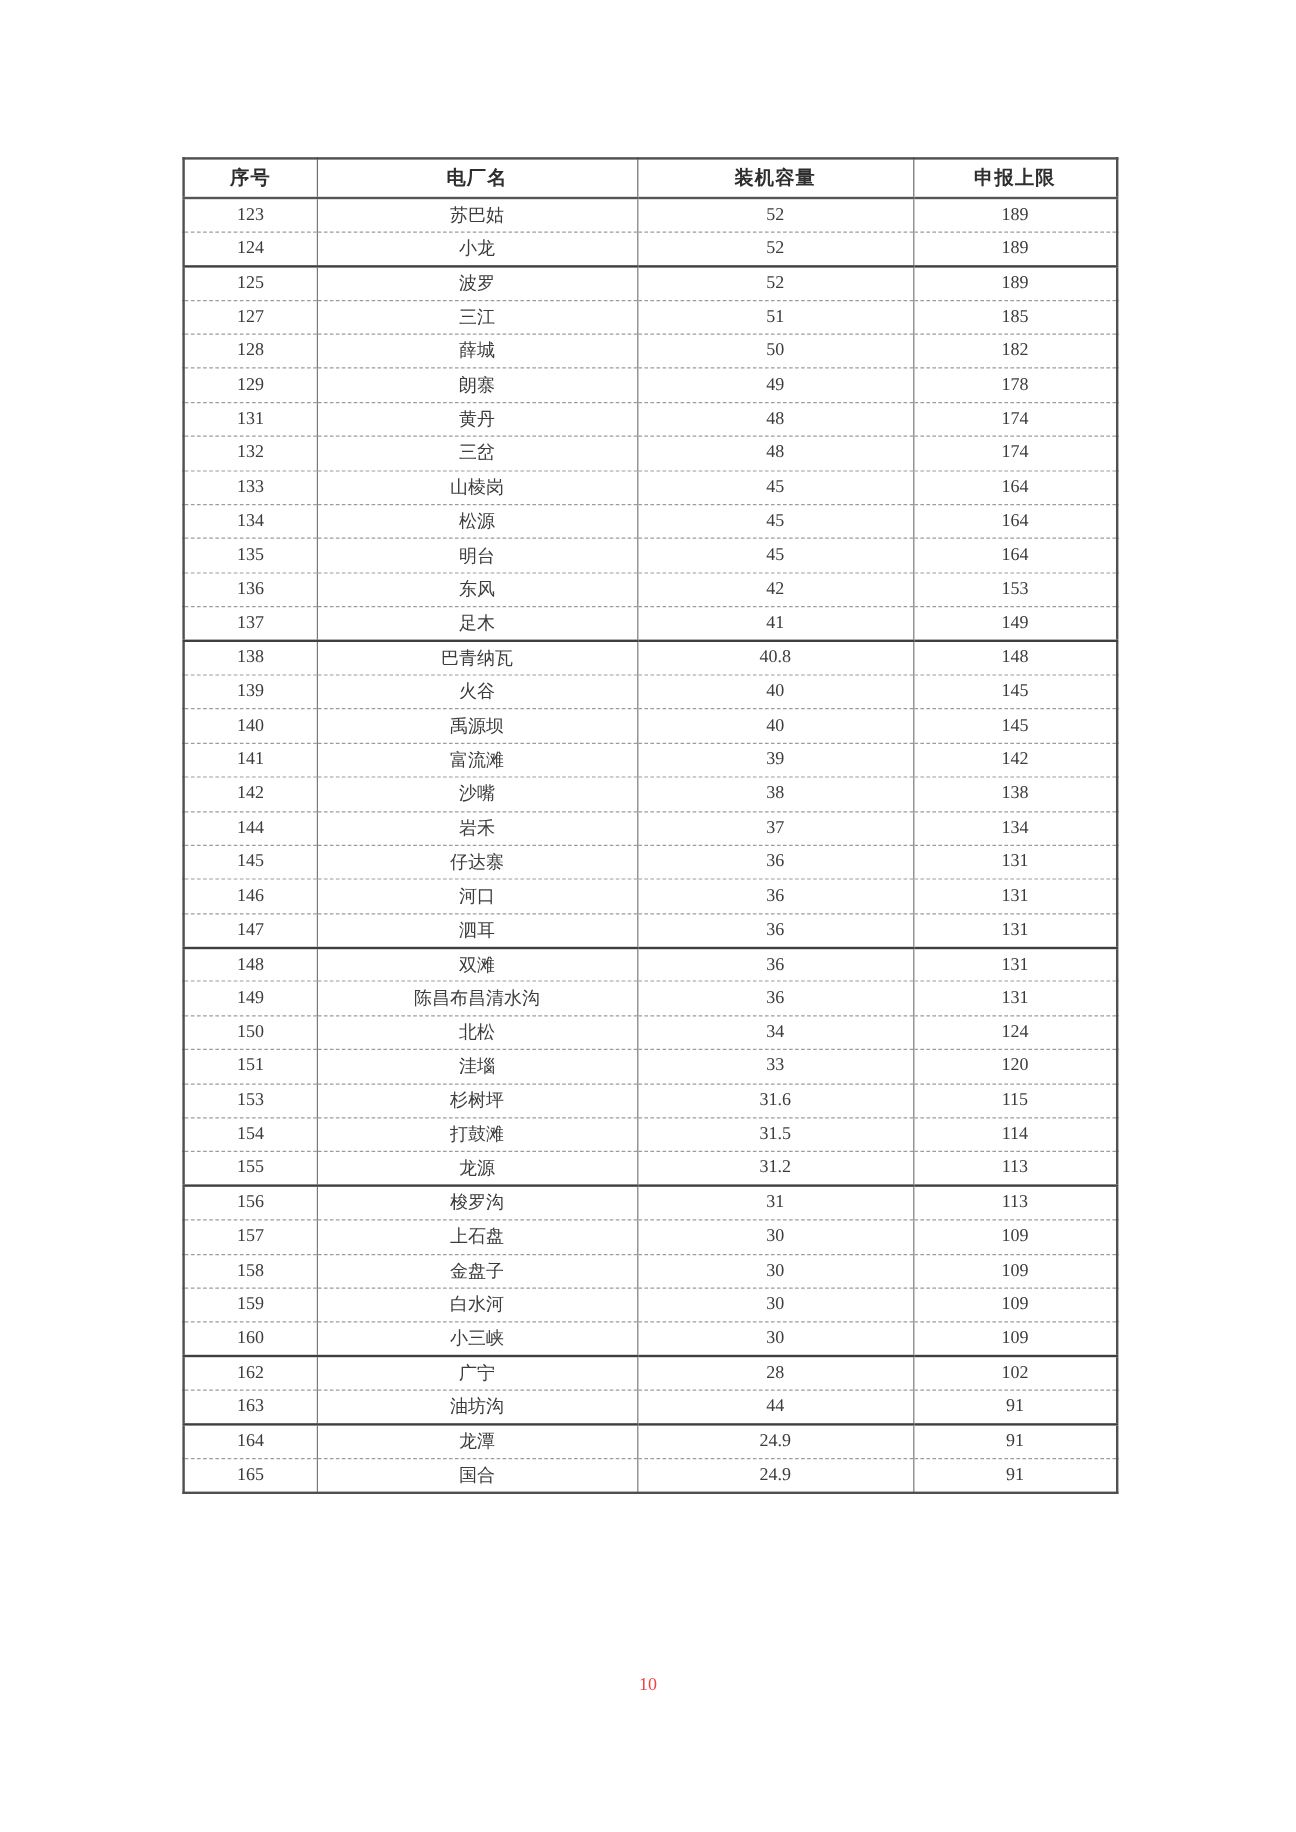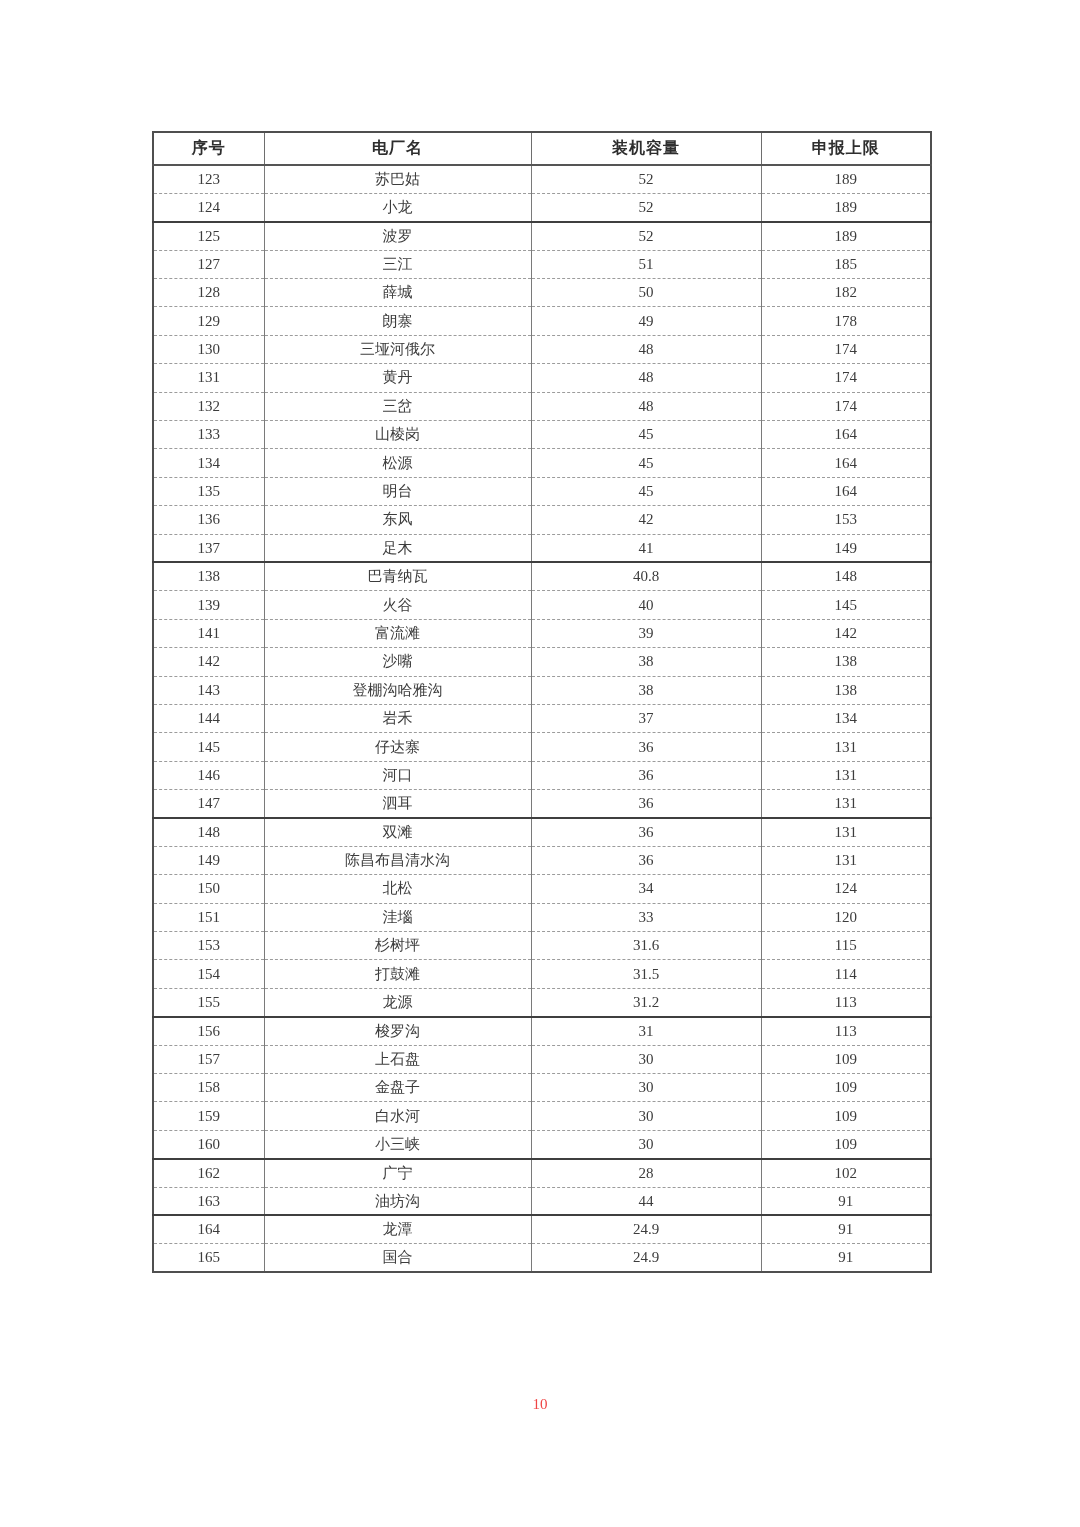--- a/index.html
+++ b/index.html
@@ -123,26 +123,20 @@
           <td>50</td>
           <td>182</td>
         </tr>
         <tr class="data-row">
           <td>129</td>
           <td>朗寨</td>
           <td>49</td>
           <td>178</td>
         </tr>
         <tr class="data-row">
-          <td>130</td>
-          <td>三垭河俄尔</td>
-          <td>48</td>
-          <td>174</td>
-        </tr>
-        <tr class="data-row">
           <td>131</td>
           <td>黄丹</td>
           <td>48</td>
           <td>174</td>
         </tr>
         <tr class="data-row">
           <td>132</td>
           <td>三岔</td>
           <td>48</td>
           <td>174</td>
@@ -183,38 +177,38 @@
           <td>40.8</td>
           <td>148</td>
         </tr>
         <tr class="data-row">
           <td>139</td>
           <td>火谷</td>
           <td>40</td>
           <td>145</td>
         </tr>
         <tr class="data-row">
+          <td>140</td>
+          <td>禹源坝</td>
+          <td>40</td>
+          <td>145</td>
+        </tr>
+        <tr class="data-row">
           <td>141</td>
           <td>富流滩</td>
           <td>39</td>
           <td>142</td>
         </tr>
         <tr class="data-row">
           <td>142</td>
           <td>沙嘴</td>
           <td>38</td>
           <td>138</td>
         </tr>
         <tr class="data-row">
-          <td>143</td>
-          <td>登棚沟哈雅沟</td>
-          <td>38</td>
-          <td>138</td>
-        </tr>
-        <tr class="data-row">
           <td>144</td>
           <td>岩禾</td>
           <td>37</td>
           <td>134</td>
         </tr>
         <tr class="data-row">
           <td>145</td>
           <td>仔达寨</td>
           <td>36</td>
           <td>131</td>

